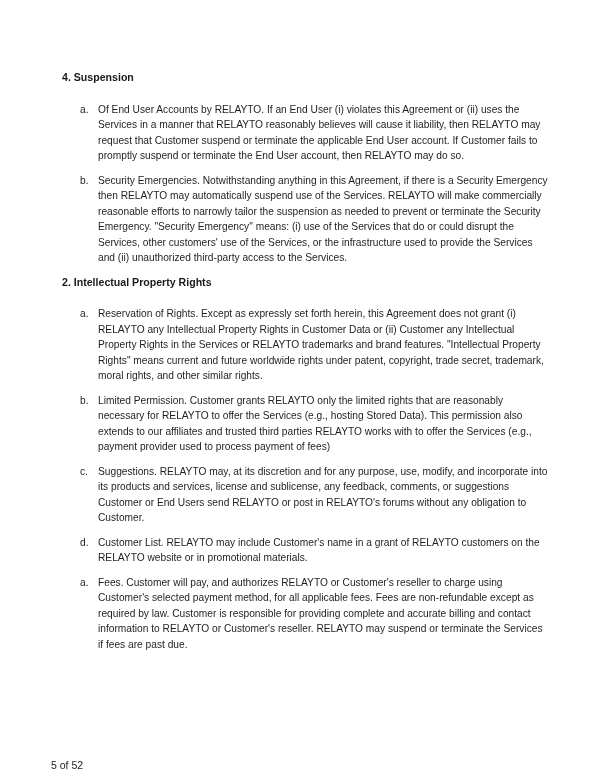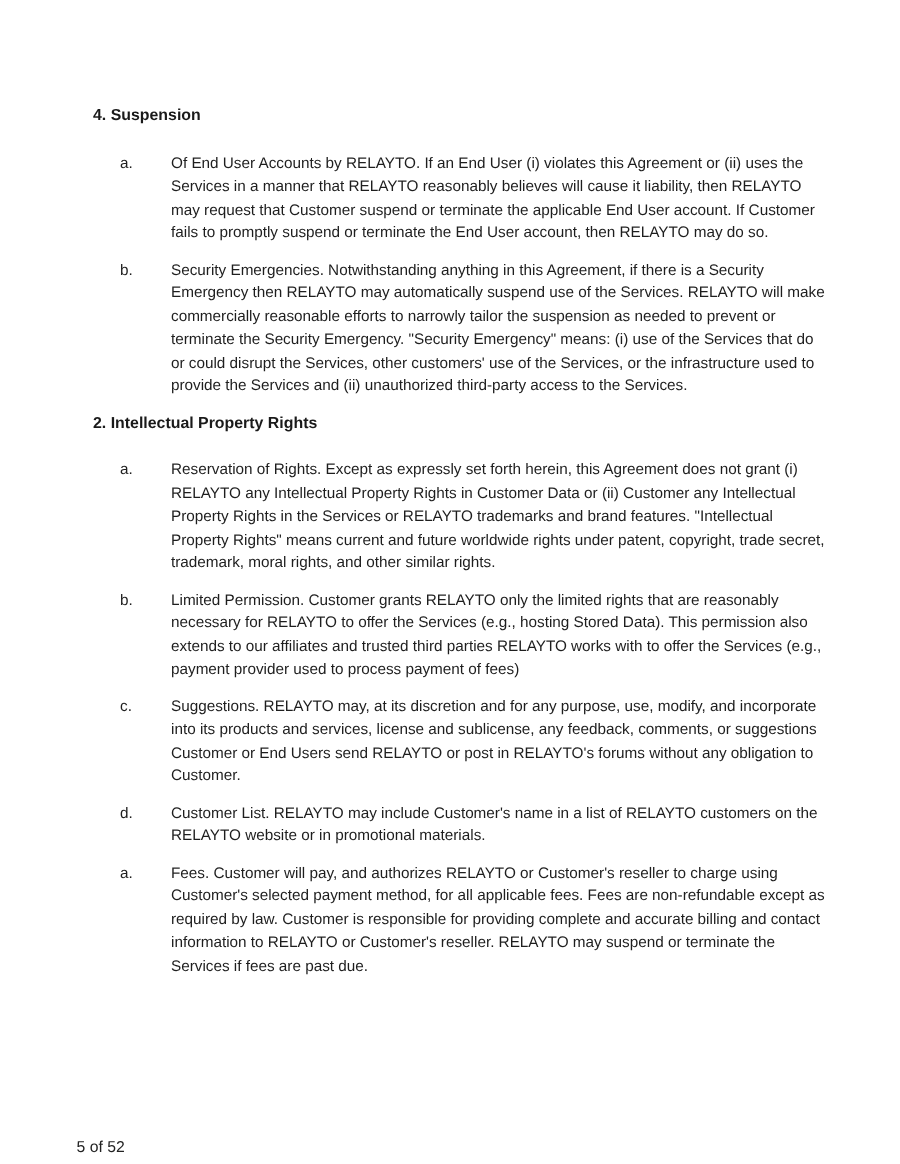--- a/index.html
+++ b/index.html
@@ -44,21 +44,20 @@
     margin: 0 0 9px 0;
     font-size: 10.2px;
     line-height: 15.5px;
   }
   .item .marker {
     flex: none;
     width: 18px;
   }
   .item .text {
     width: 452px;
-    margin-left: 16px;
   }
   .page-number {
     position: absolute;
     left: 51px;
     top: 758px;
     font-size: 10.5px;
     line-height: 15px;
     color: #222222;
   }
 </style>
@@ -91,21 +90,21 @@
       <li class="item">
         <span class="marker">b.</span>
         <span class="text">Limited Permission. Customer grants RELAYTO only the limited rights that are reasonably necessary for RELAYTO to offer the Services (e.g., hosting Stored Data). This permission also extends to our affiliates and trusted third parties RELAYTO works with to offer the Services (e.g., payment provider used to process payment of fees)</span>
       </li>
       <li class="item">
         <span class="marker">c.</span>
         <span class="text">Suggestions. RELAYTO may, at its discretion and for any purpose, use, modify, and incorporate into its products and services, license and sublicense, any feedback, comments, or suggestions Customer or End Users send RELAYTO or post in RELAYTO's forums without any obligation to Customer.</span>
       </li>
       <li class="item">
         <span class="marker">d.</span>
-        <span class="text">Customer List. RELAYTO may include Customer's name in a list of RELAYTO customers on the RELAYTO website or in promotional materials.</span>
+        <span class="text">Customer List. RELAYTO may include Customer's name in a grant of RELAYTO customers on the RELAYTO website or in promotional materials.</span>
       </li>
     </ol>
   </div>
 
   <div class="section">
     <ol class="items tight">
       <li class="item">
         <span class="marker">a.</span>
         <span class="text">Fees. Customer will pay, and authorizes RELAYTO or Customer's reseller to charge using Customer's selected payment method, for all applicable fees. Fees are non-refundable except as required by law. Customer is responsible for providing complete and accurate billing and contact information to RELAYTO or Customer's reseller. RELAYTO may suspend or terminate the Services if fees are past due.</span>
       </li>

